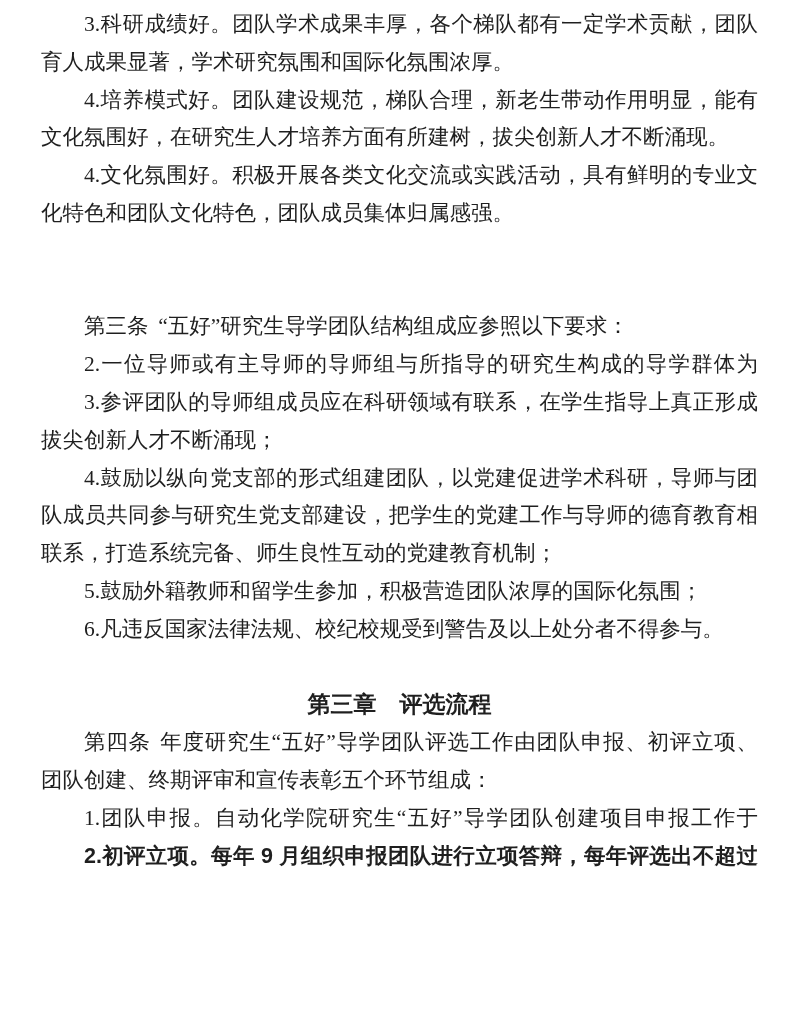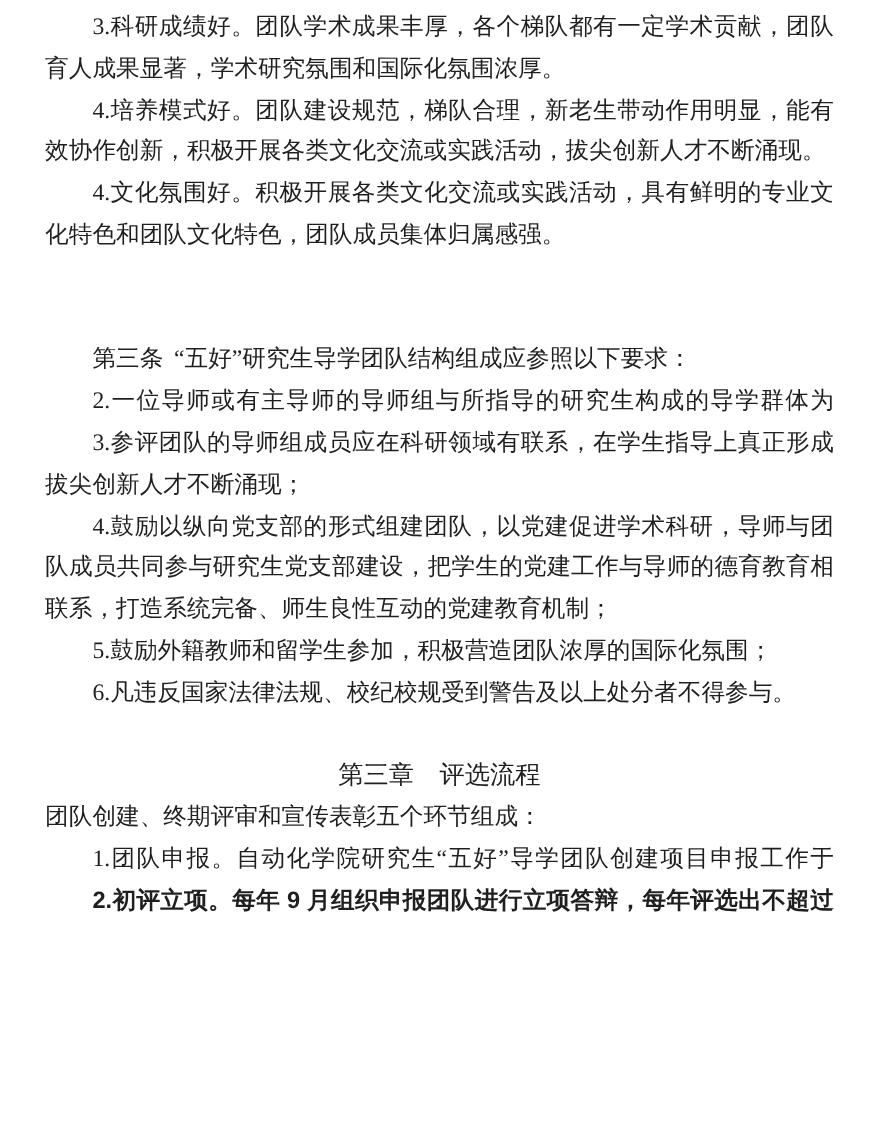--- a/index.html
+++ b/index.html
@@ -31,42 +31,42 @@
   .article-label {
     font-weight: normal;
     font-family: "Liberation Sans", "DejaVu Sans", sans-serif;
     margin-right: 0.45em;
   }
   .spacer { height: 75.6px; }
   .chapter {
     margin: 37.8px 0 0 0;
     font-size: 23px;
     line-height: 37.8px;
-    font-weight: normal;
+    font-weight: bold;
     font-family: "Liberation Sans", "DejaVu Sans", sans-serif;
     text-align: center;
     text-align-last: center;
   }
   .bold {
     font-weight: bold;
     font-family: "Liberation Sans", "DejaVu Sans", sans-serif;
   }
 </style>
 </head>
 <body>
 
 <div class="page">
 
   <div class="para">
     <div class="ln first">3.科研成绩好。团队学术成果丰厚，各个梯队都有一定学术贡献，团队</div>
     <div class="ln last">育人成果显著，学术研究氛围和国际化氛围浓厚。</div>
   </div>
   <div class="para">
     <div class="ln first">4.培养模式好。团队建设规范，梯队合理，新老生带动作用明显，能有</div>
-    <div class="ln last">效协作创新，积极开展各类文化交流或实践活动，拔尖创新人才不断涌现。</div>
+    <div class="ln last">文化氛围好，在研究生人才培养方面有所建树，拔尖创新人才不断涌现。</div>
   </div>
   <div class="para">
     <div class="ln first">4.文化氛围好。积极开展各类文化交流或实践活动，具有鲜明的专业文</div>
     <div class="ln last">化特色和团队文化特色，团队成员集体归属感强。</div>
   </div>
 
   <div class="spacer"></div>
 
   <div class="para">
     <div class="ln first last">
@@ -88,20 +88,23 @@
   <div class="para">
     <div class="ln first last">5.鼓励外籍教师和留学生参加，积极营造团队浓厚的国际化氛围；</div>
   </div>
   <div class="para">
     <div class="ln first last">6.凡违反国家法律法规、校纪校规受到警告及以上处分者不得参与。</div>
   </div>
 
   <div class="chapter">第三章　评选流程</div>
 
   <div class="para">
+    <div class="ln first">
+      <span class="article-label">第四条</span><span>年度研究生“五好”导学团队评选工作由团队申报、初评立项、</span>
+    </div>
     <div class="ln last">团队创建、终期评审和宣传表彰五个环节组成：</div>
   </div>
   <div class="para">
     <div class="ln first">1.团队申报。自动化学院研究生“五好”导学团队创建项目申报工作于</div>
   </div>
   <div class="para bold">
     <div class="ln first">2.初评立项。每年 9 月组织申报团队进行立项答辩，每年评选出不超过</div>
   </div>
 
 </div>

